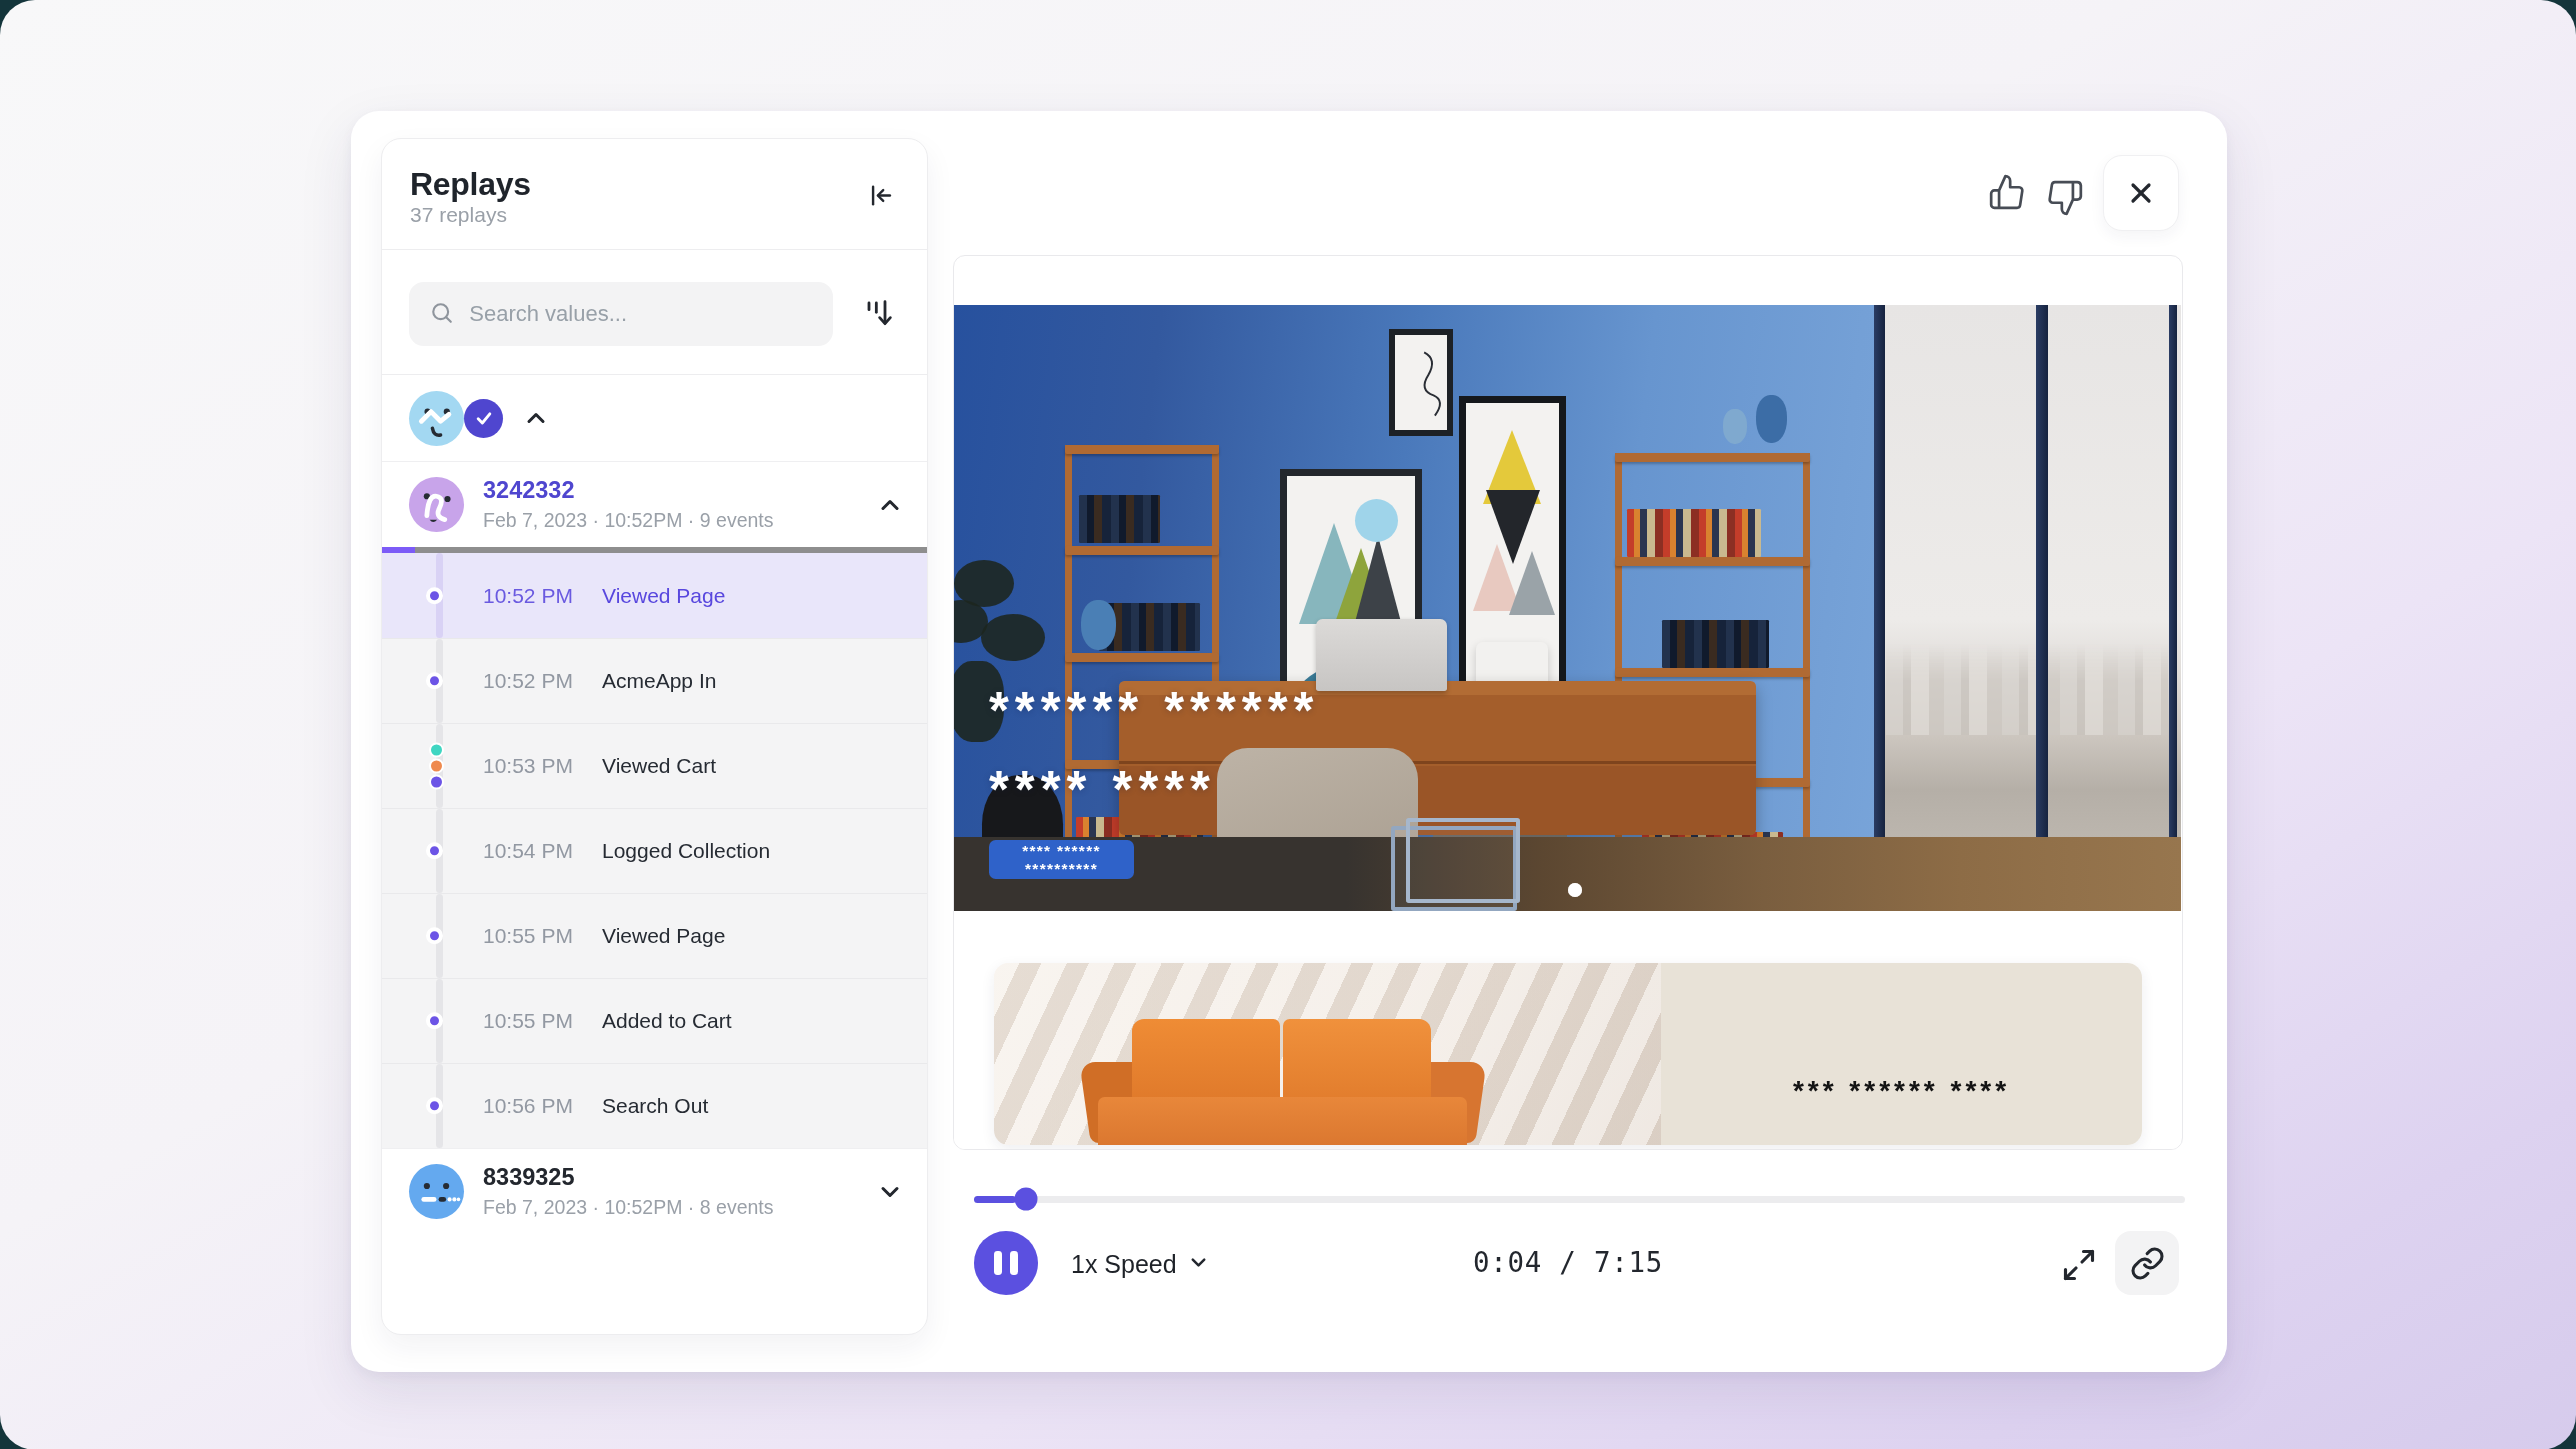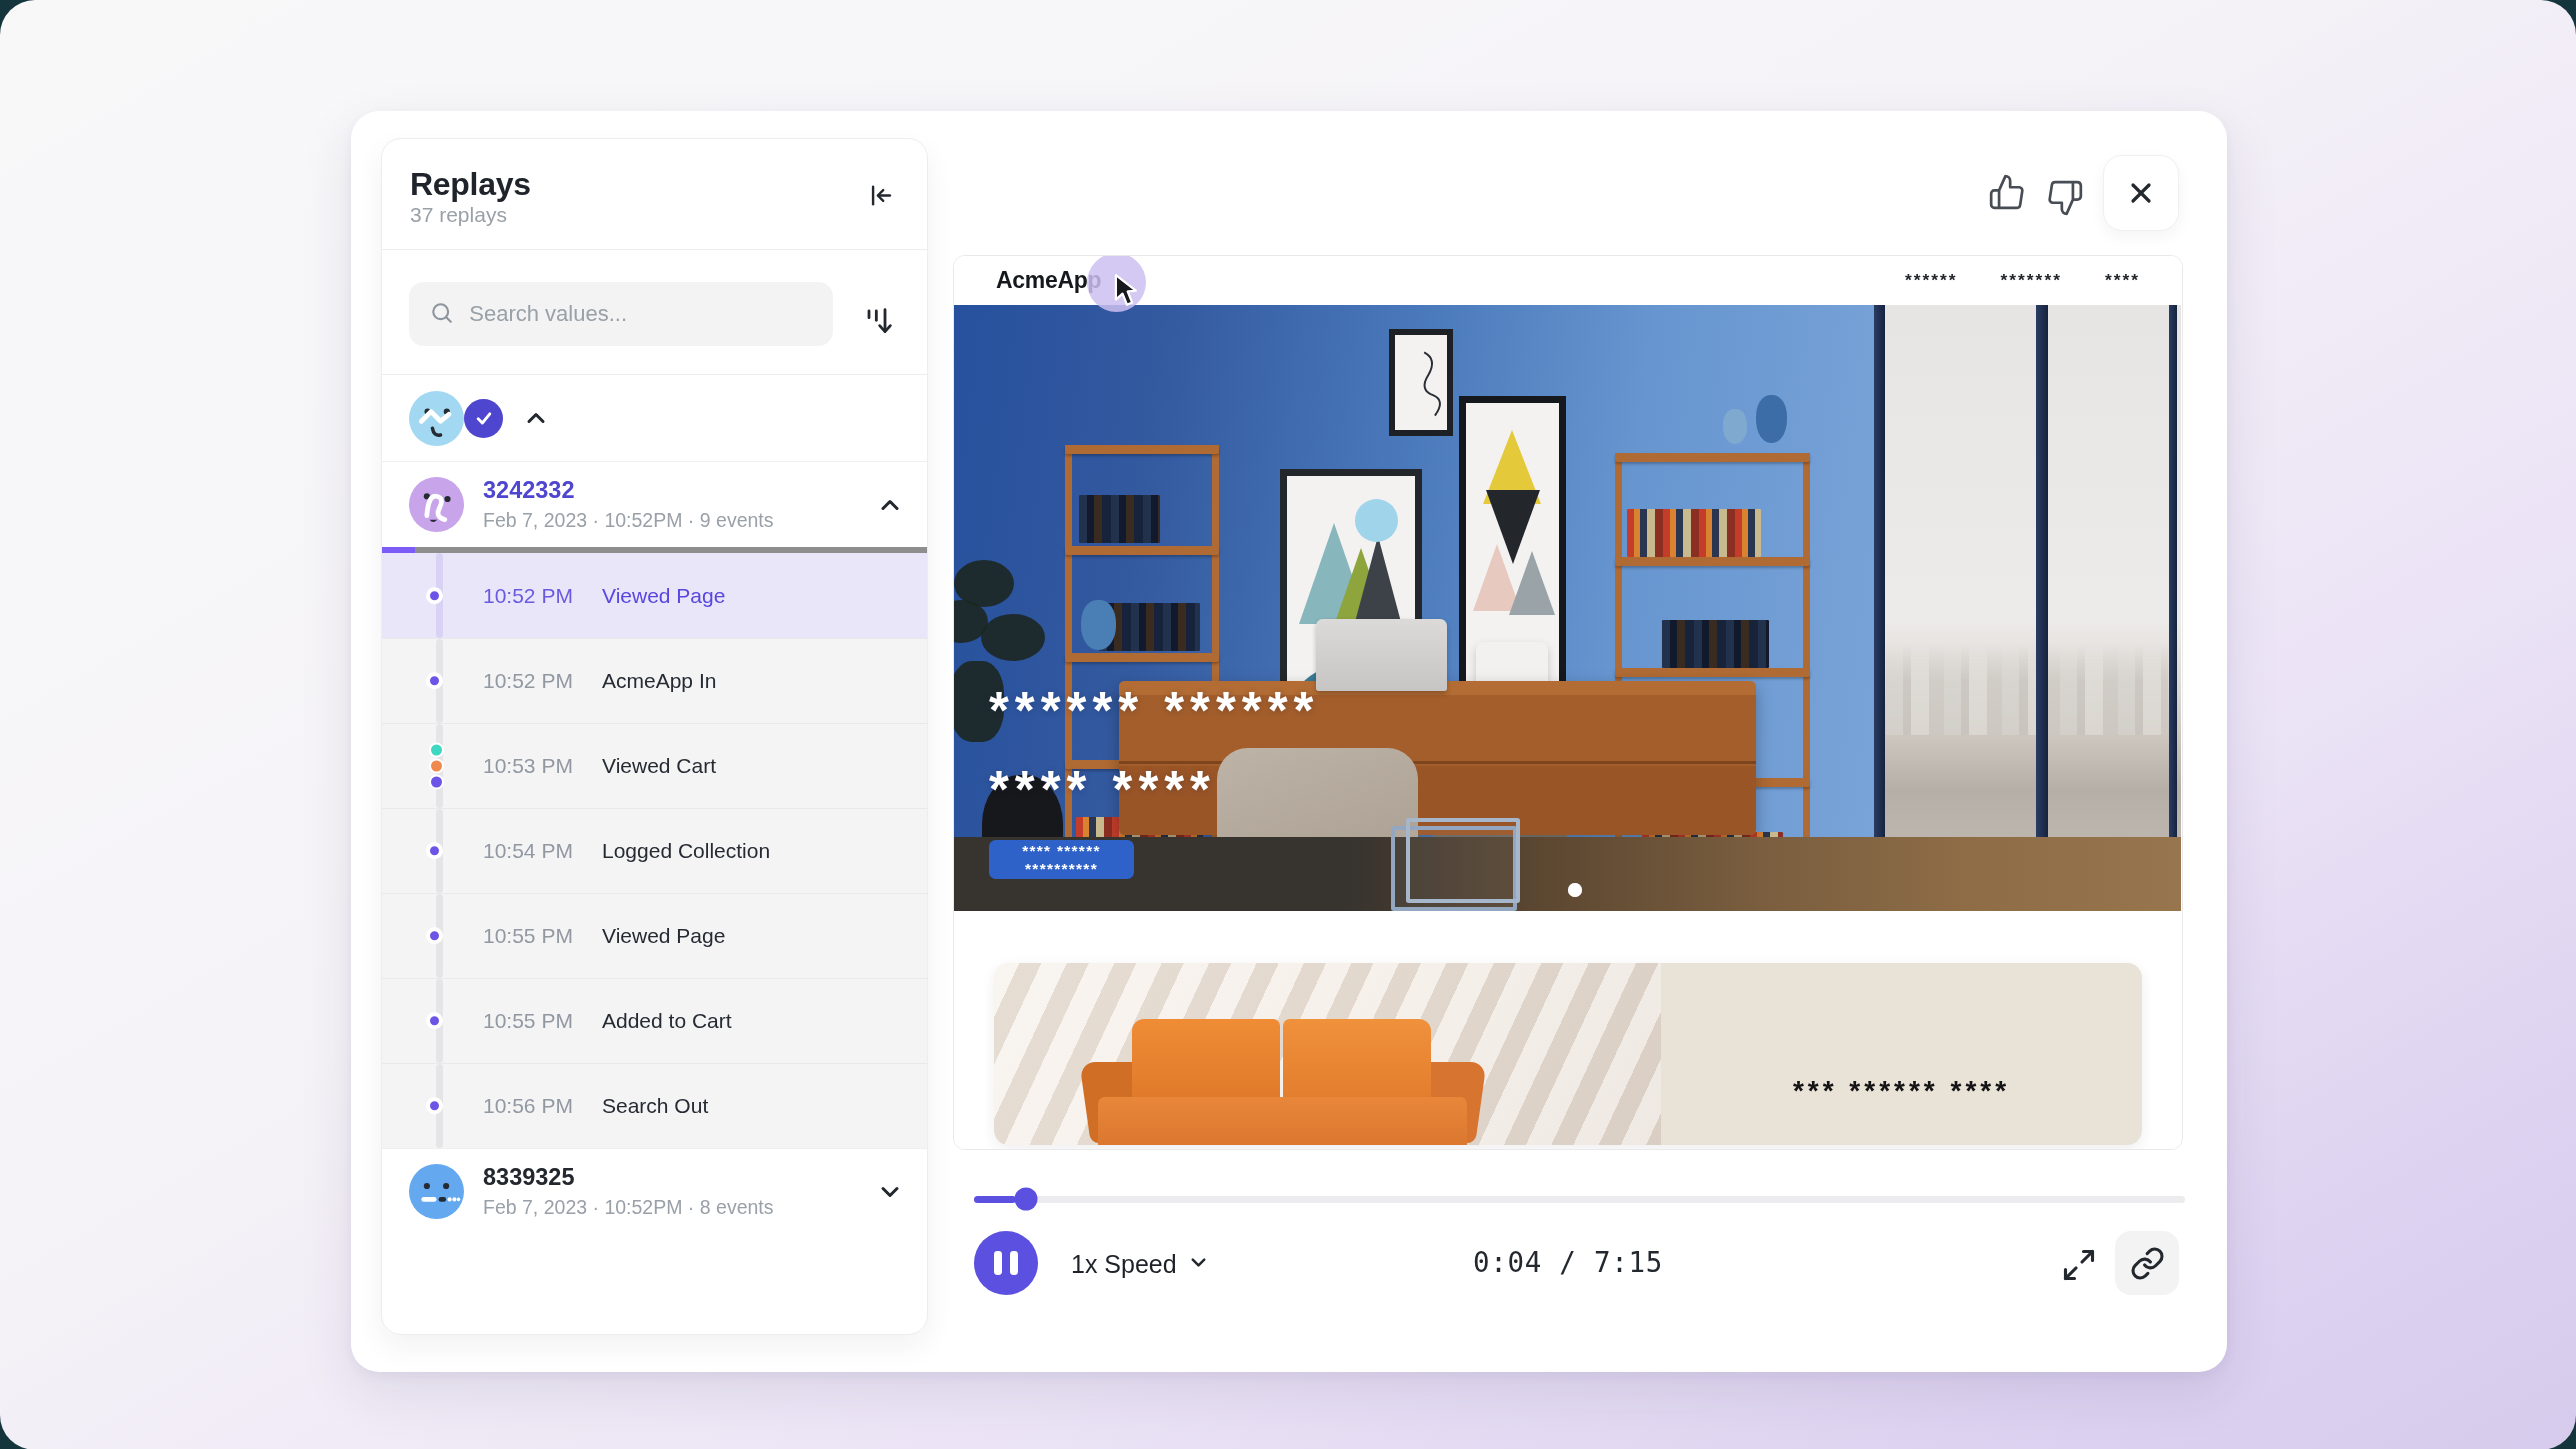--- a/index.html
+++ b/index.html
@@ -12,21 +12,21 @@
     border-radius:28px; box-shadow:0 20px 54px rgba(45,35,90,.10), 0 4px 12px rgba(45,35,90,.05); }
 
   
   .sidebar { position:absolute; left:30px; top:27px; width:547px; height:1197px; background:#fff;
     border:1.3px solid #ededef; border-radius:20px; overflow:hidden; box-shadow:0 12px 29.5px rgba(30,30,70,.06); }
   .sb-header { height:111px; padding:27px 27px 0 28px; display:flex; justify-content:space-between; align-items:flex-start; border-bottom:1.3px solid #ededef; }
   .sb-title { font-size:32px; font-weight:700; color:#1f242b; letter-spacing:-0.3px; }
   .sb-sub { font-size:21px; color:#9aa0a8; }
   .icon-btn { background:none; border:none; cursor:pointer; display:flex; align-items:center; justify-content:center; }
   .collapse-btn { width:40px; height:40px; margin-top:10.7px; }
-  .sb-search { height:125px; padding:32px 27px 28px 27px; display:flex; align-items:flex-end; gap:20px; border-bottom:1.3px solid #ededef; }
+  .sb-search { height:125px; padding:32px 27px 28px 27px; display:flex; align-items:center; gap:20px; border-bottom:1.3px solid #ededef; }
   .search-box { flex:1; height:64px; background:#f3f3f4; border-radius:14.8px; display:flex; align-items:center; gap:14.8px; padding:0 20px; }
   .search-box input { flex:1; border:none; outline:none; background:transparent; font-size:22px; color:#20242b; font-family:"Liberation Sans", sans-serif; }
   .search-box input::placeholder { color:#98a0a8; }
   .sort-btn { width:47px; height:47px; }
 
   .sb-list { position:relative; }
   .session { height:86px; display:flex; align-items:center; padding:0 23px 0 27px; border-top:1.3px solid #efeff1; background:#fff; }
   .session:first-child { border-top:none; }
   .avatar { width:55px; height:55px; border-radius:50%; flex:none; }
   .s-text { margin-left:19px; flex:1; min-width:0; }
@@ -341,34 +341,20 @@
       </svg>
     </button>
     <button class="icon-btn close-btn">
       <svg width="32" height="32" viewBox="0 0 24 24" fill="none" stroke="#23272e" stroke-width="2.4" stroke-linecap="round">
         <line x1="6" y1="6" x2="18" y2="18"></line>
           <line x1="18" y1="6" x2="6" y2="18"></line>
       </svg>
     </button>
 
     <section class="viewport">
-      <header class="vp-header">
-        <span class="vp-brand">AcmeApp</span>
-        <span class="click-halo"></span>
-        <span class="cursor">
-          <svg width="31" height="34" viewBox="0 0 40 46">
-            <path d="M7 3 L7 36 L16 28 L22 43 L29 40 L23 25 L34 24 Z" fill="#17191d" stroke="#fff" stroke-width="3" stroke-linejoin="round"></path>
-          </svg>
-        </span>
-        <nav class="vp-nav">
-          <span>******</span>
-          <span>*******</span>
-          <span>****</span>
-        </nav>
-      </header>
 
       <div class="hero">
         <div class="vp-window-pane">
           <span class="skyline"></span>
           <span class="mullion m1"></span>
           <span class="mullion m2"></span>
           <span class="mullion m3"></span>
         </div>
         <div class="plant">
           <i style="left:20px;top:0;width:60px;height:47px;"></i>

